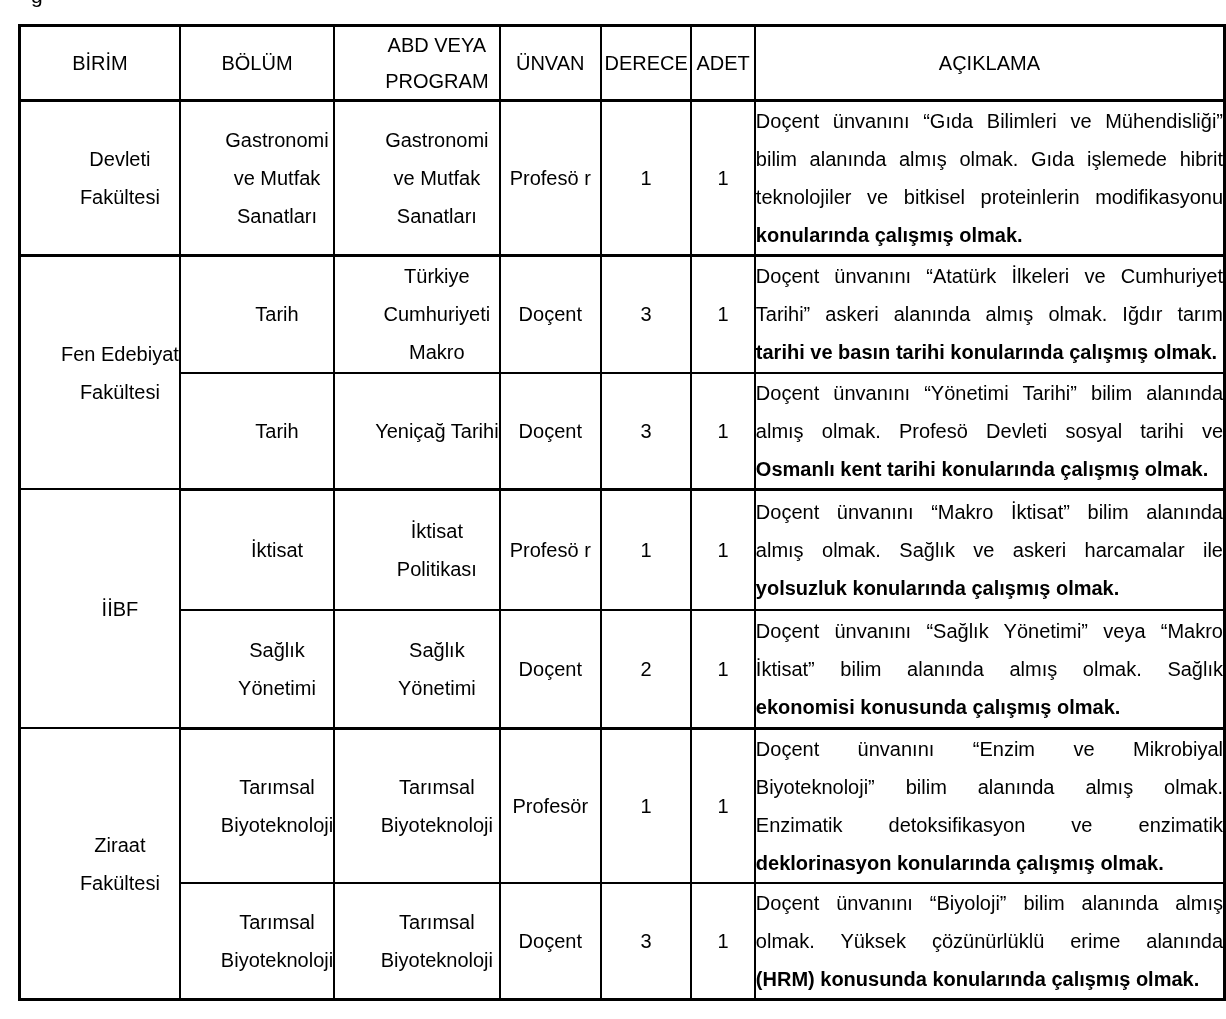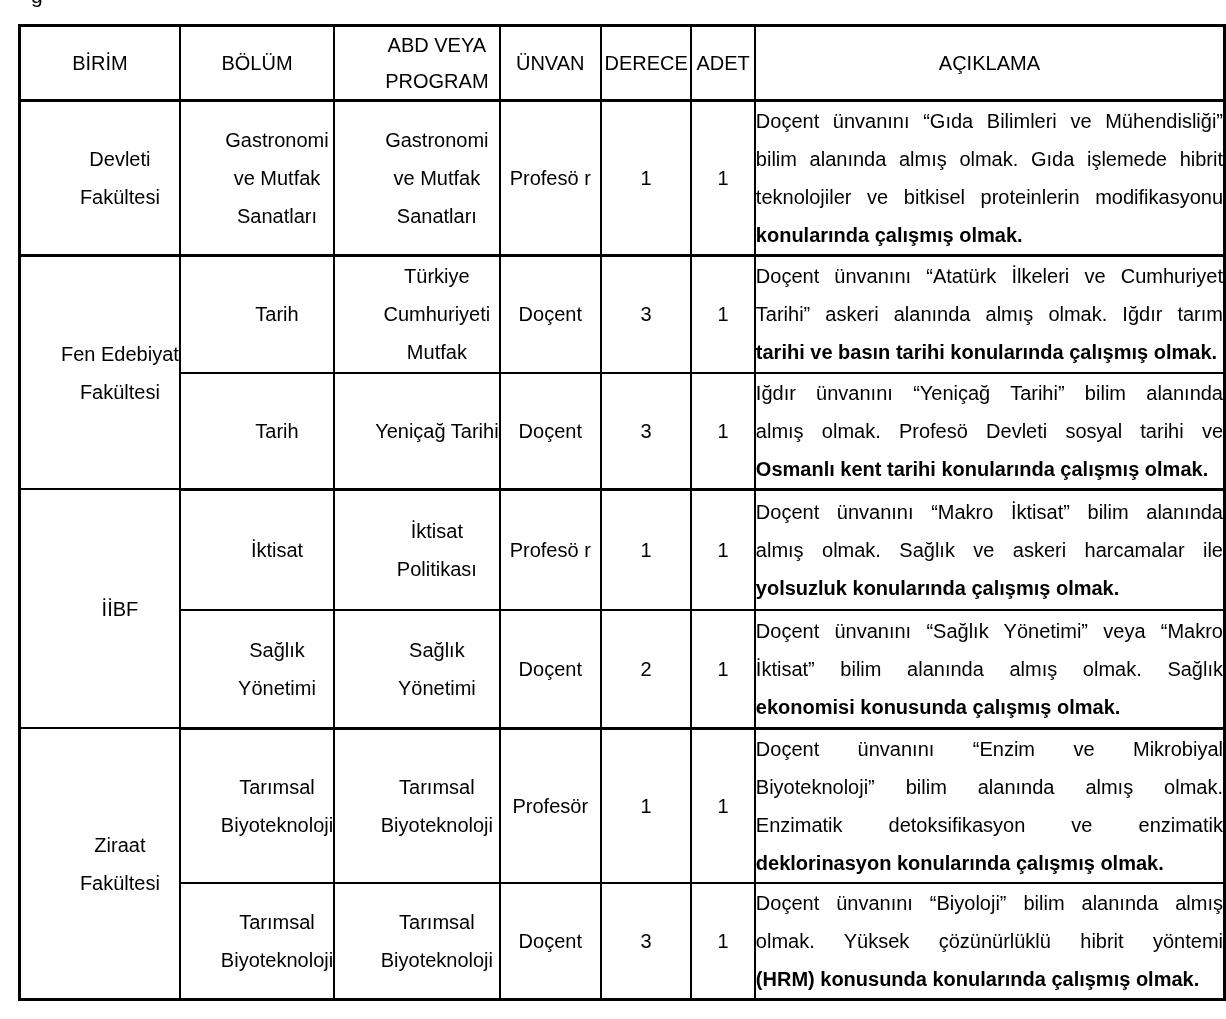--- a/index.html
+++ b/index.html
@@ -118,21 +118,21 @@
     <td rowspan="2">
           <div class="cline">Fen Edebiyat</div>
           <div class="cline last">Fakültesi</div>
         </td>
     <td>
           <div class="cline last">Tarih</div>
         </td>
     <td>
           <div class="cline">Türkiye</div>
           <div class="cline">Cumhuriyeti</div>
-          <div class="cline last">Mutfak</div>
+          <div class="cline last">Makro</div>
         </td>
     <td>Doçent</td>
     <td>3</td>
     <td>1</td>
     <td class="desc">
           <div class="dline">Doçent ünvanını “Atatürk İlkeleri ve Cumhuriyet</div>
           <div class="dline">Tarihi” askeri alanında almış olmak. Iğdır tarım</div>
           <div class="dline last">tarihi ve basın tarihi konularında çalışmış olmak.</div>
         </td>
   </tr>
@@ -141,21 +141,21 @@
     <td>
           <div class="cline last">Tarih</div>
         </td>
     <td>
           <div class="cline last">Yeniçağ Tarihi</div>
         </td>
     <td>Doçent</td>
     <td>3</td>
     <td>1</td>
     <td class="desc">
-          <div class="dline">Iğdır ünvanını “Yeniçağ Tarihi” bilim alanında</div>
+          <div class="dline">Doçent ünvanını “Yönetimi Tarihi” bilim alanında</div>
           <div class="dline">almış olmak. Profesö Devleti sosyal tarihi ve</div>
           <div class="dline last">Osmanlı kent tarihi konularında çalışmış olmak.</div>
         </td>
   </tr>
 
   <tr class="r4">
     <td rowspan="2">
           <div class="cline last">İİBF</div>
         </td>
     <td>
@@ -225,18 +225,18 @@
         </td>
     <td>
           <div class="cline">Tarımsal</div>
           <div class="cline last">Biyoteknoloji</div>
         </td>
     <td>Doçent</td>
     <td>3</td>
     <td>1</td>
     <td class="desc">
           <div class="dline">Doçent ünvanını “Biyoloji” bilim alanında almış</div>
-          <div class="dline">olmak. Yüksek çözünürlüklü hibrit yöntemi</div>
+          <div class="dline">olmak. Yüksek çözünürlüklü erime alanında</div>
           <div class="dline last">(HRM) konusunda konularında çalışmış olmak.</div>
         </td>
   </tr>
 </tbody>
   </table>
 
 </body></html>

